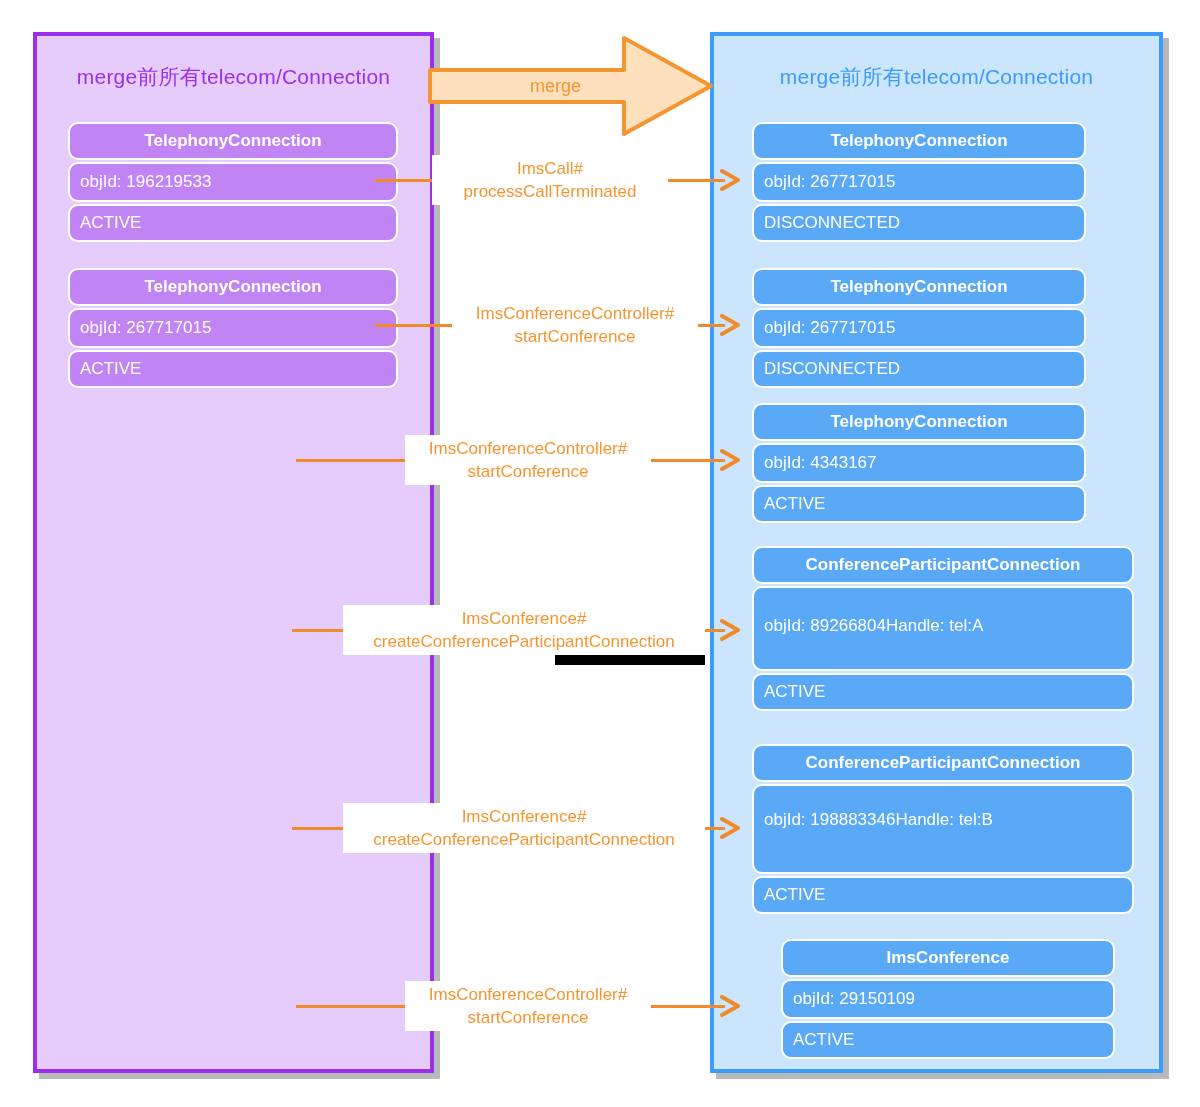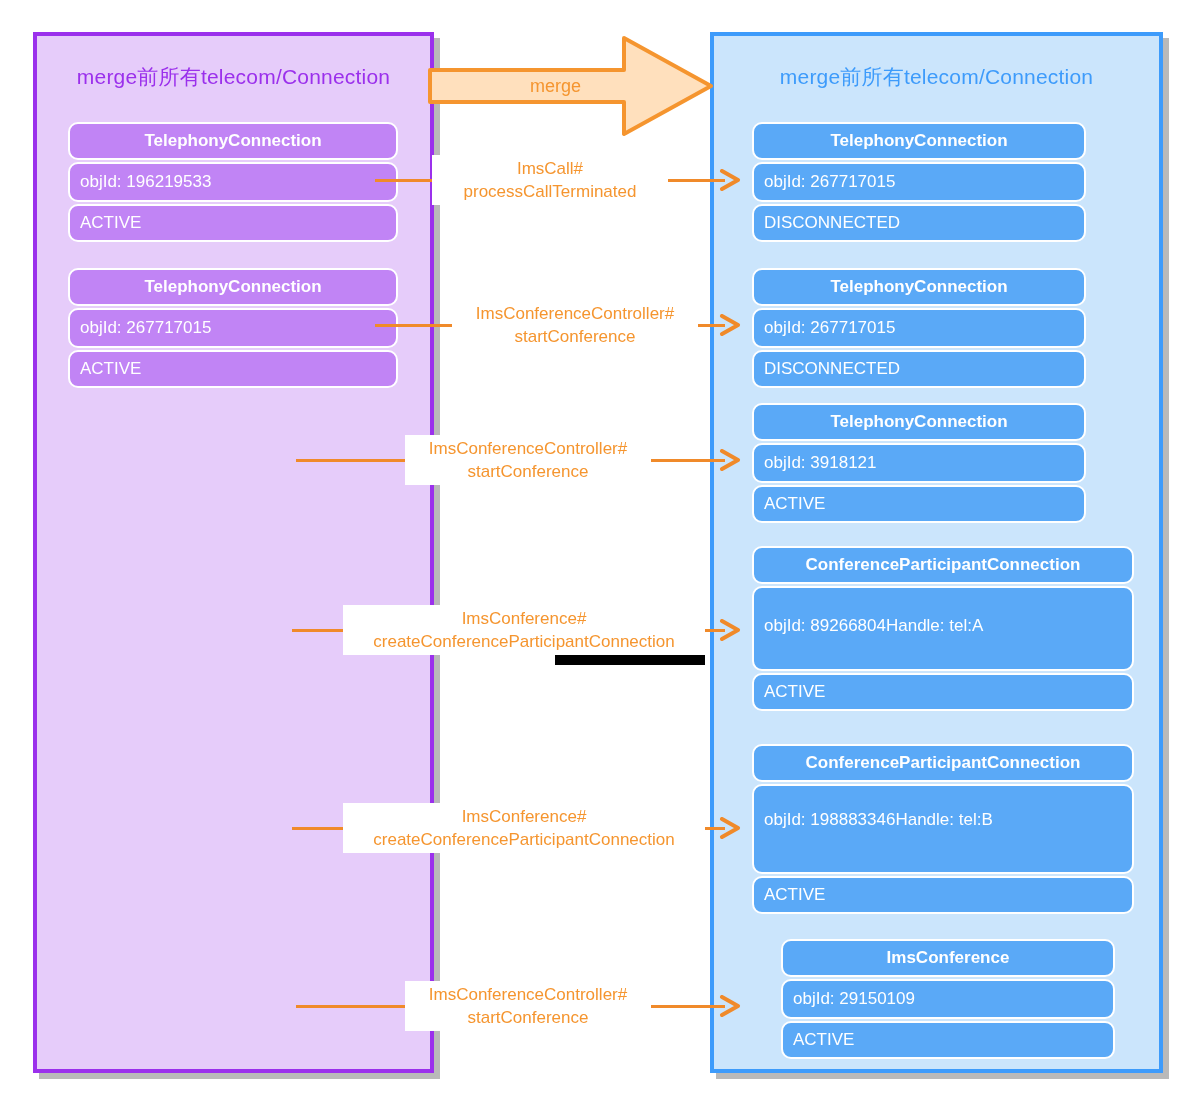--- a/index.html
+++ b/index.html
@@ -168,21 +168,21 @@
     </div>
 
     <div class="card card-blue" style="left:38px; top:232px; width:334px;">
       <div class="card-row card-head">TelephonyConnection</div>
       <div class="card-row card-body">objId: 267717015</div>
       <div class="card-row card-foot">DISCONNECTED</div>
     </div>
 
     <div class="card card-blue" style="left:38px; top:367px; width:334px;">
       <div class="card-row card-head">TelephonyConnection</div>
-      <div class="card-row card-body">objId: 3918121</div>
+      <div class="card-row card-body">objId: 4343167</div>
       <div class="card-row card-foot">ACTIVE</div>
     </div>
 
     <div class="card card-blue" style="left:38px; top:510px; width:382px;">
       <div class="card-row card-head">ConferenceParticipantConnection</div>
       <div class="card-row card-body" style="height:85px; align-items:flex-start; padding-top:28px;">objId: 89266804Handle: tel:A</div>
       <div class="card-row card-foot">ACTIVE</div>
     </div>
 
     <div class="card card-blue" style="left:38px; top:708px; width:382px;">

